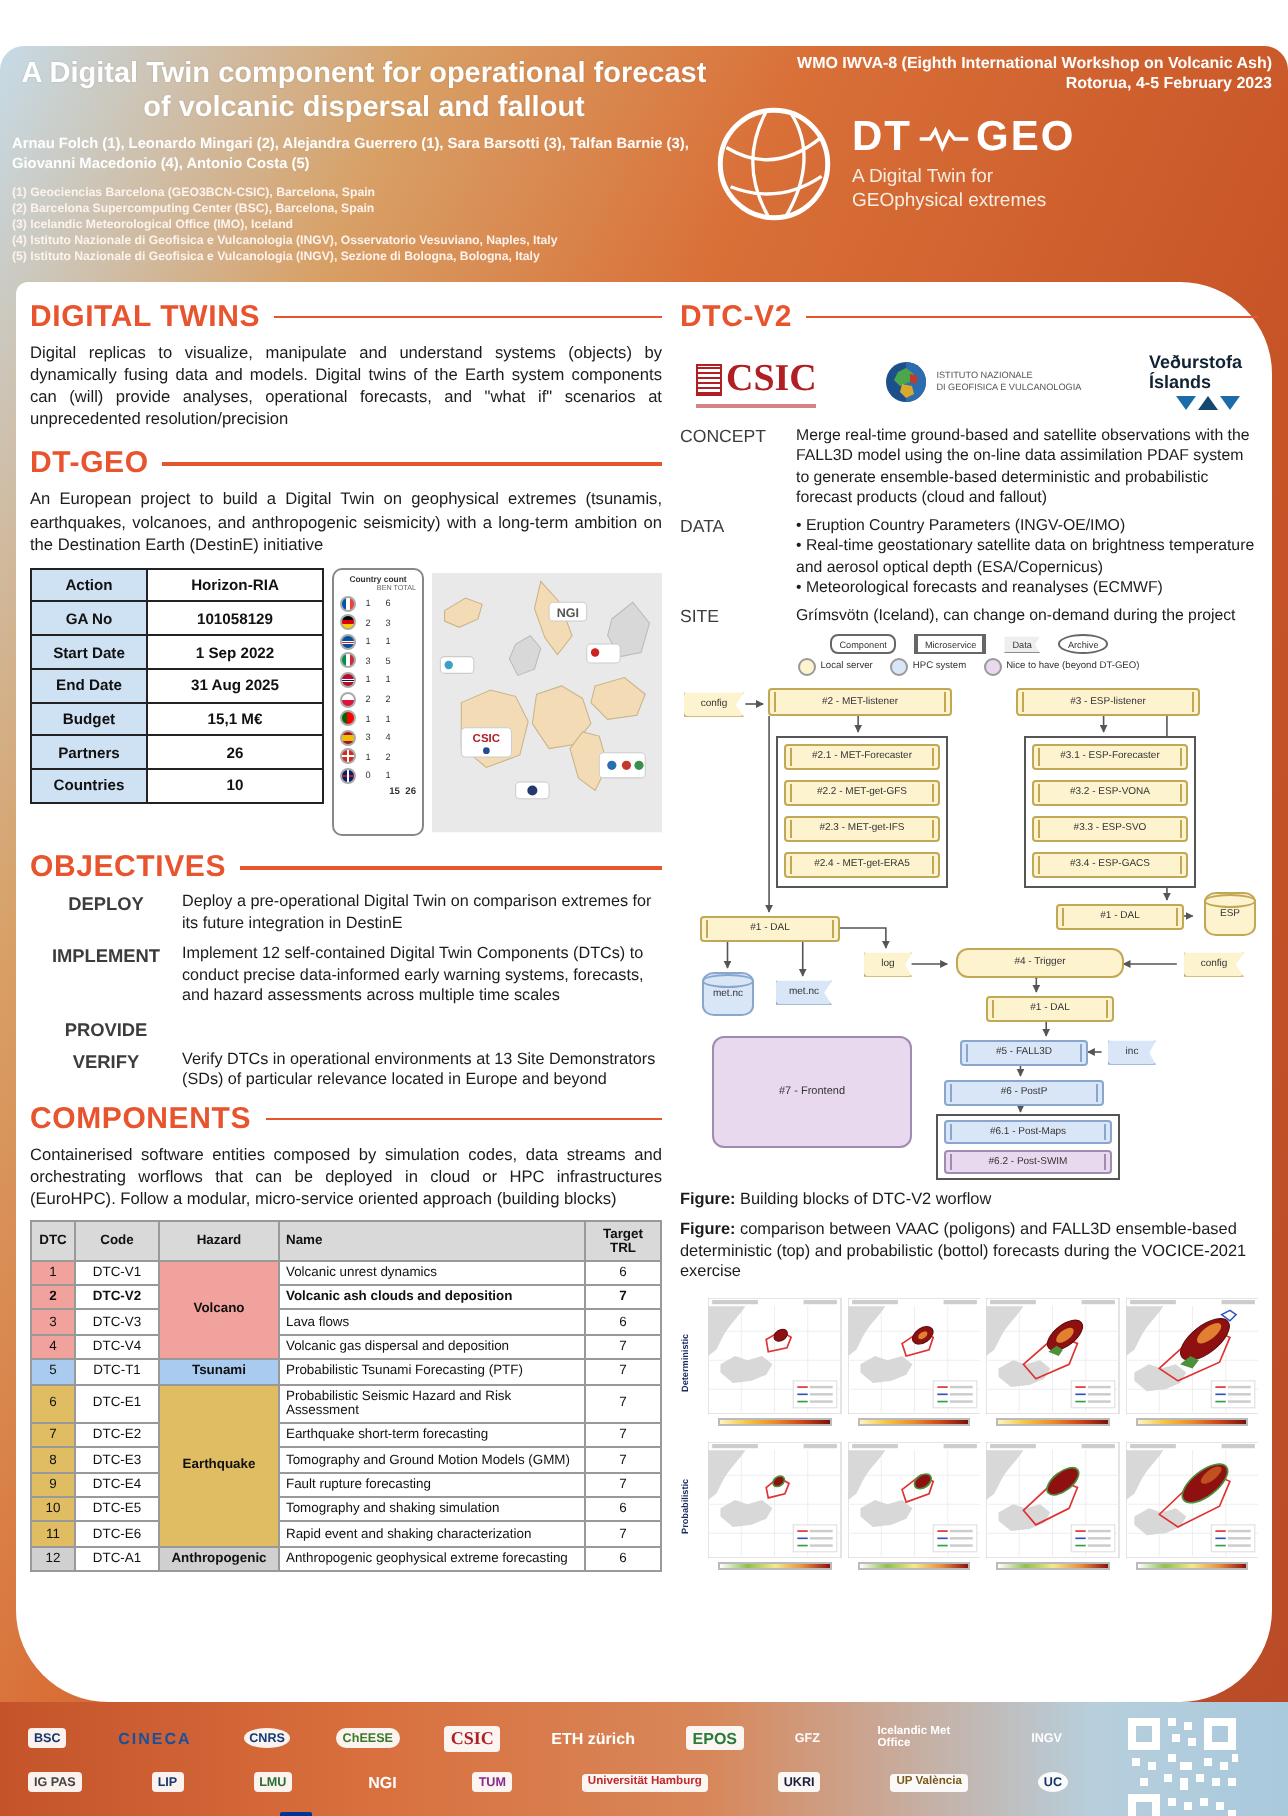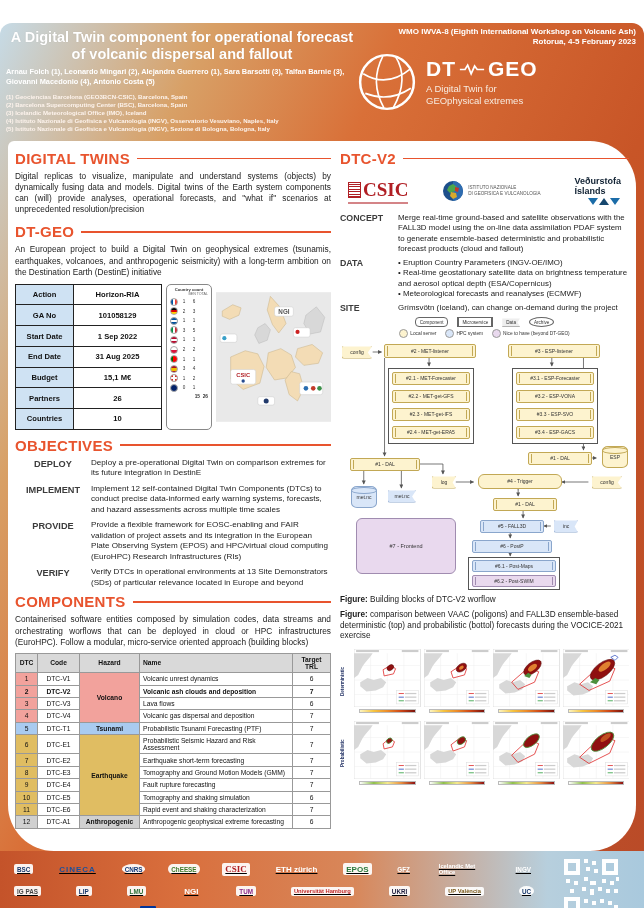--- a/index.html
+++ b/index.html
@@ -26,21 +26,21 @@
   .col-l { width:316px; flex:0 0 auto; }
   .col-r { flex:1; min-width:0; }
 
   .sec-title { display:flex; align-items:center; margin:3px 0 4px 0; }
   .sec-title .t { font-size:15px; font-weight:bold; color:#e8542e; letter-spacing:.3px; white-space:nowrap; }
   .sec-title .rule { flex:1; height:1.6px; background:#e8542e; margin-left:7px; }
   .body-text { font-size:8.3px; line-height:1.34; text-align:justify; color:#1c1c1c; }
 
   
   .dtgeo-row { display:flex; gap:4px; margin-top:6px; }
-  .info-table { border-collapse:collapse; height:146px; }
+  .info-table { border-collapse:collapse; height:118px; }
   .info-table td { border:1px solid #222; font-size:7.6px; font-weight:bold; padding:2px 6px; text-align:center; color:#111; }
   .info-table td.lab { background:#cfe2f3; width:58px; }
   .info-table td.val { width:88px; }
   .flags-panel { width:46px; border:1px solid #888; border-radius:5px; padding:2px 3px; font-size:4px; color:#333; background:#fff; }
   .flags-panel .fp-title { font-weight:bold; text-align:center; font-size:4.2px; }
   .flags-panel .fp-cols { text-align:right; font-size:3.6px; color:#666; margin-bottom:1px; }
   .flag-row { display:flex; align-items:center; gap:2px; height:9.6px; }
   .flag { width:8px; height:8px; border-radius:50%; flex:0 0 auto; border:.4px solid #aaa; }
   .flag-row .n { width:8px; text-align:center; font-size:4.6px; }
   .fp-total { text-align:right; font-size:4.8px; font-weight:bold; margin-top:1px; }
@@ -77,21 +77,21 @@
   .csic-emblem { width:13px; height:16px; background:repeating-linear-gradient(0deg,#b01f24 0 1px,#fff 1px 2.5px); border:.6px solid #b01f24; }
   .csic-sub { height:2px; background:#b01f24; opacity:.55; margin-top:1px; }
   .ingv-logo { display:flex; align-items:center; gap:4px; }
   .ingv-text { font-size:4.6px; color:#555; line-height:1.3; text-transform:uppercase; }
   .imo-logo { text-align:left; font-weight:bold; font-size:9px; color:#123; line-height:1.1; }
   .imo-arrows { display:flex; gap:1px; margin-top:2px; margin-left:14px; }
   .tri { width:0; height:0; border-left:5px solid transparent; border-right:5px solid transparent; border-top:7px solid #1b6ca8; }
   .tri.up { border-top:none; border-bottom:7px solid #16476e; }
 
   .kv-row { display:flex; margin-bottom:4px; }
-  .kv-label { width:58px; flex:0 0 auto; font-size:8.8px; font-weight:bold; color:#3c3c3c; }
+  .kv-label { width:58px; flex:0 0 auto; font-size:8.8px; font-weight:normal; color:#3c3c3c; }
   .kv-text { flex:1; font-size:7.9px; line-height:1.3; color:#1c1c1c; }
   .kv-text .bullet { display:block; }
 
   
   .dgm-legend { display:flex; flex-direction:column; align-items:center; gap:2px; margin:4px 0 2px 0; }
   .dgm-legend .lrow { display:flex; align-items:center; gap:9px; }
   .lg-shape { display:flex; align-items:center; gap:2px; font-size:4.8px; color:#333; }
   .shp { border:.7px solid #666; background:#fff; font-size:4.6px; display:flex; align-items:center; justify-content:center; color:#333; padding:1.5px 4px; }
   .shp.round { border-radius:4px; }
   .shp.ms { box-shadow:inset 2px 0 0 -1px #666, inset -2px 0 0 -1px #666; }
@@ -125,21 +125,21 @@
   .map-cell { }
   .map-frame { width:100%; height:58px; display:block; }
   .cbar { height:4.5px; margin:1.5px 5px 0 5px; border:.4px solid #bbb; }
   .cbar.top { background:linear-gradient(90deg,#fdf5c0,#f5c440,#ec8b2a,#cc4517,#7a120b); }
   .cbar.bot { background:linear-gradient(90deg,#ffffff,#8fbf4d,#f5e98f,#e89040,#8f1010); }
 
   
   .footer { position:absolute; left:0; right:0; bottom:0; height:80px; z-index:1;
     background:linear-gradient(90deg,#c4532a 0%,#d96f3d 28%,#d8875a 55%,#b7cfdd 85%,#a9c9dd 100%); }
   .f-rows { position:absolute; left:14px; top:7px; right:110px; }
-  .logo-row { display:flex; align-items:center; justify-content:space-between; height:22px;text-decoration:underline; }
+  .logo-row { display:flex; align-items:center; justify-content:space-between; height:22px; }
   .chip { font-size:6.3px; font-weight:bold; color:#fff; background:rgba(255,255,255,.92); color:#333; padding:1.5px 3px; border-radius:2px; white-space:nowrap; }
   .chip.plain { background:transparent; color:#fff; }
   .fund-line { display:flex; align-items:center; justify-content:center; gap:5px; margin-top:4px; }
   .eu-flag { width:16px; height:11px; background:#003399; border-radius:1px; position:relative; flex:0 0 auto; }
   .eu-flag::after { content:""; position:absolute; inset:2px; border:1px dotted #ffcc00; border-radius:50%; }
   .fund-text { font-size:6.8px; color:#3f2a20; font-weight:bold; }
   .qr-wrap { position:absolute; right:16px; top:6px; width:74px; text-align:center; }
   .follow { font-size:8.5px; font-weight:bold; color:#fff; margin-top:2px; letter-spacing:.5px; }
 </style>
 </head>
@@ -331,21 +331,20 @@
         <div class="obj-item">
           <div class="obj-label">DEPLOY</div>
           <div class="obj-text">Deploy a pre-operational Digital Twin on comparison extremes for its future integration in DestinE</div>
         </div>
         <div class="obj-item">
           <div class="obj-label">IMPLEMENT</div>
           <div class="obj-text">Implement 12 self-contained Digital Twin Components (DTCs) to conduct precise data-informed early warning systems, forecasts, and hazard assessments across multiple time scales</div>
         </div>
         <div class="obj-item">
           <div class="obj-label">PROVIDE</div>
-          <div class="obj-text">Provide a flexible framework for EOSC-enabling and FAIR validation of project assets and its integration in the European Plate Observing System (EPOS) and HPC/virtual cloud computing (EuroHPC) Research Infrastructures (RIs)</div>
         </div>
         <div class="obj-item">
           <div class="obj-label">VERIFY</div>
           <div class="obj-text">Verify DTCs in operational environments at 13 Site Demonstrators (SDs) of particular relevance located in Europe and beyond</div>
         </div>
       </div>
 
       <div class="sec-title" style="margin-top:2px">
         <span class="t">COMPONENTS</span>
           <span class="rule"></span>

